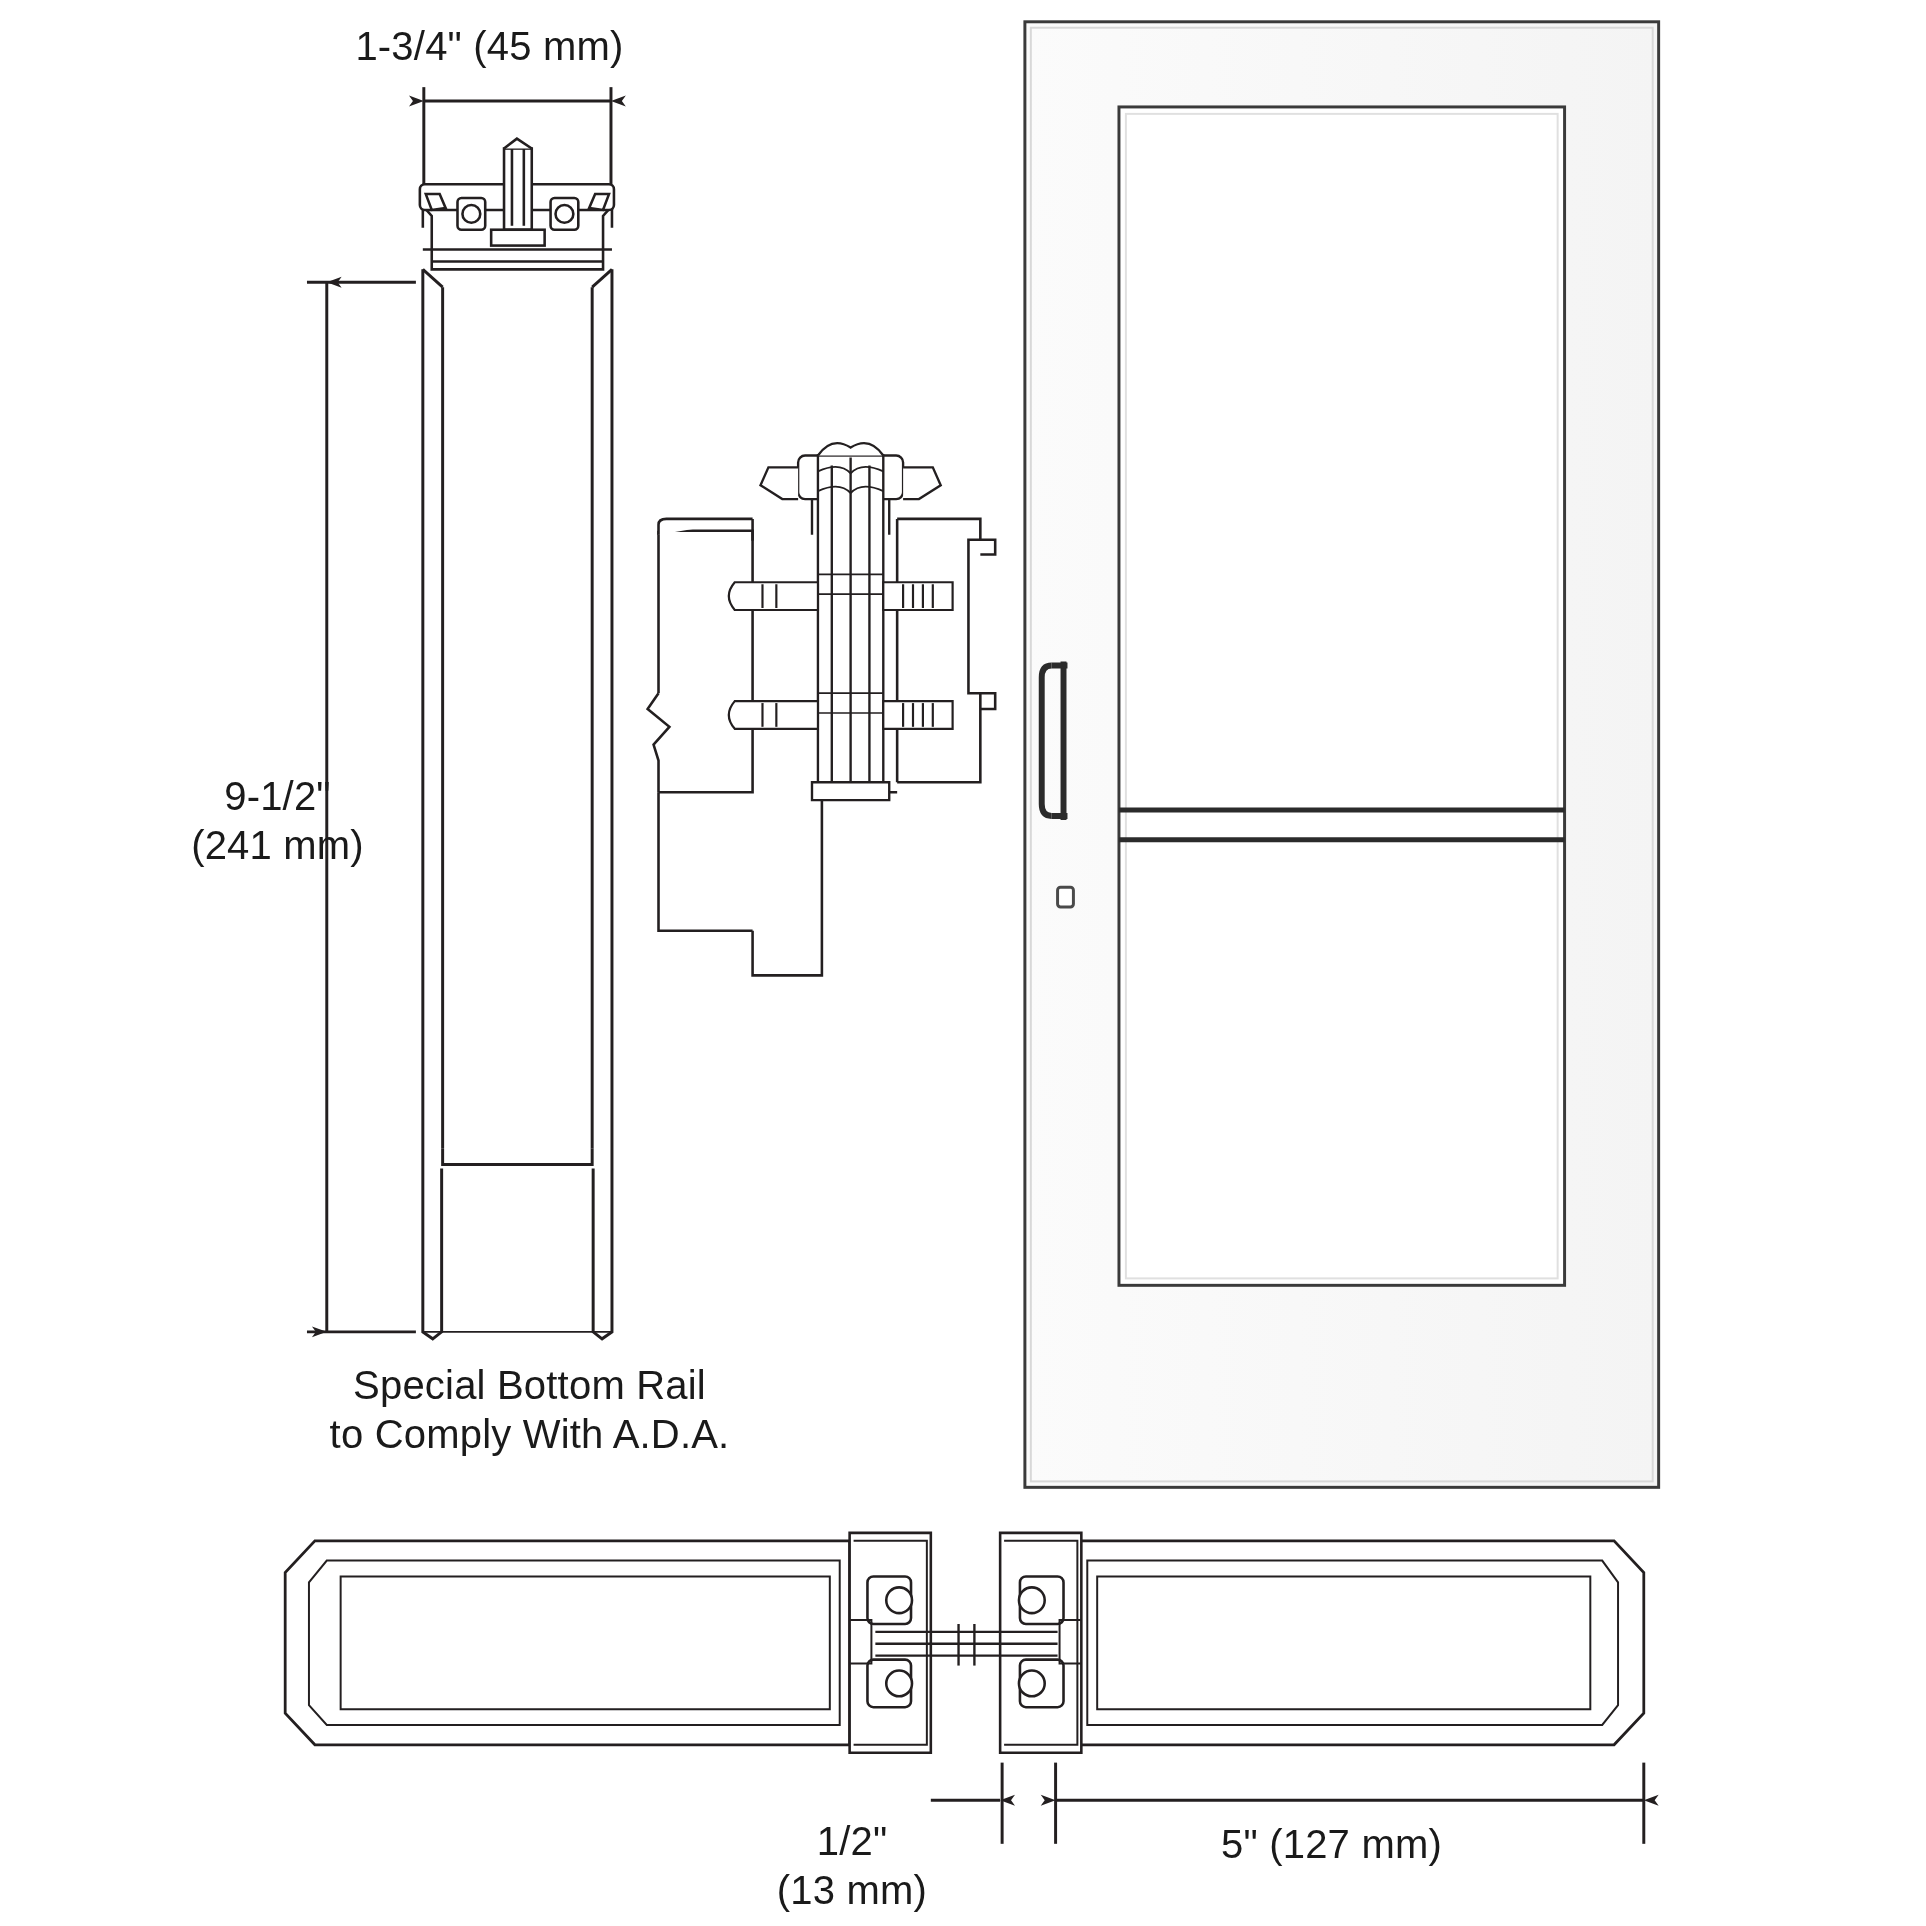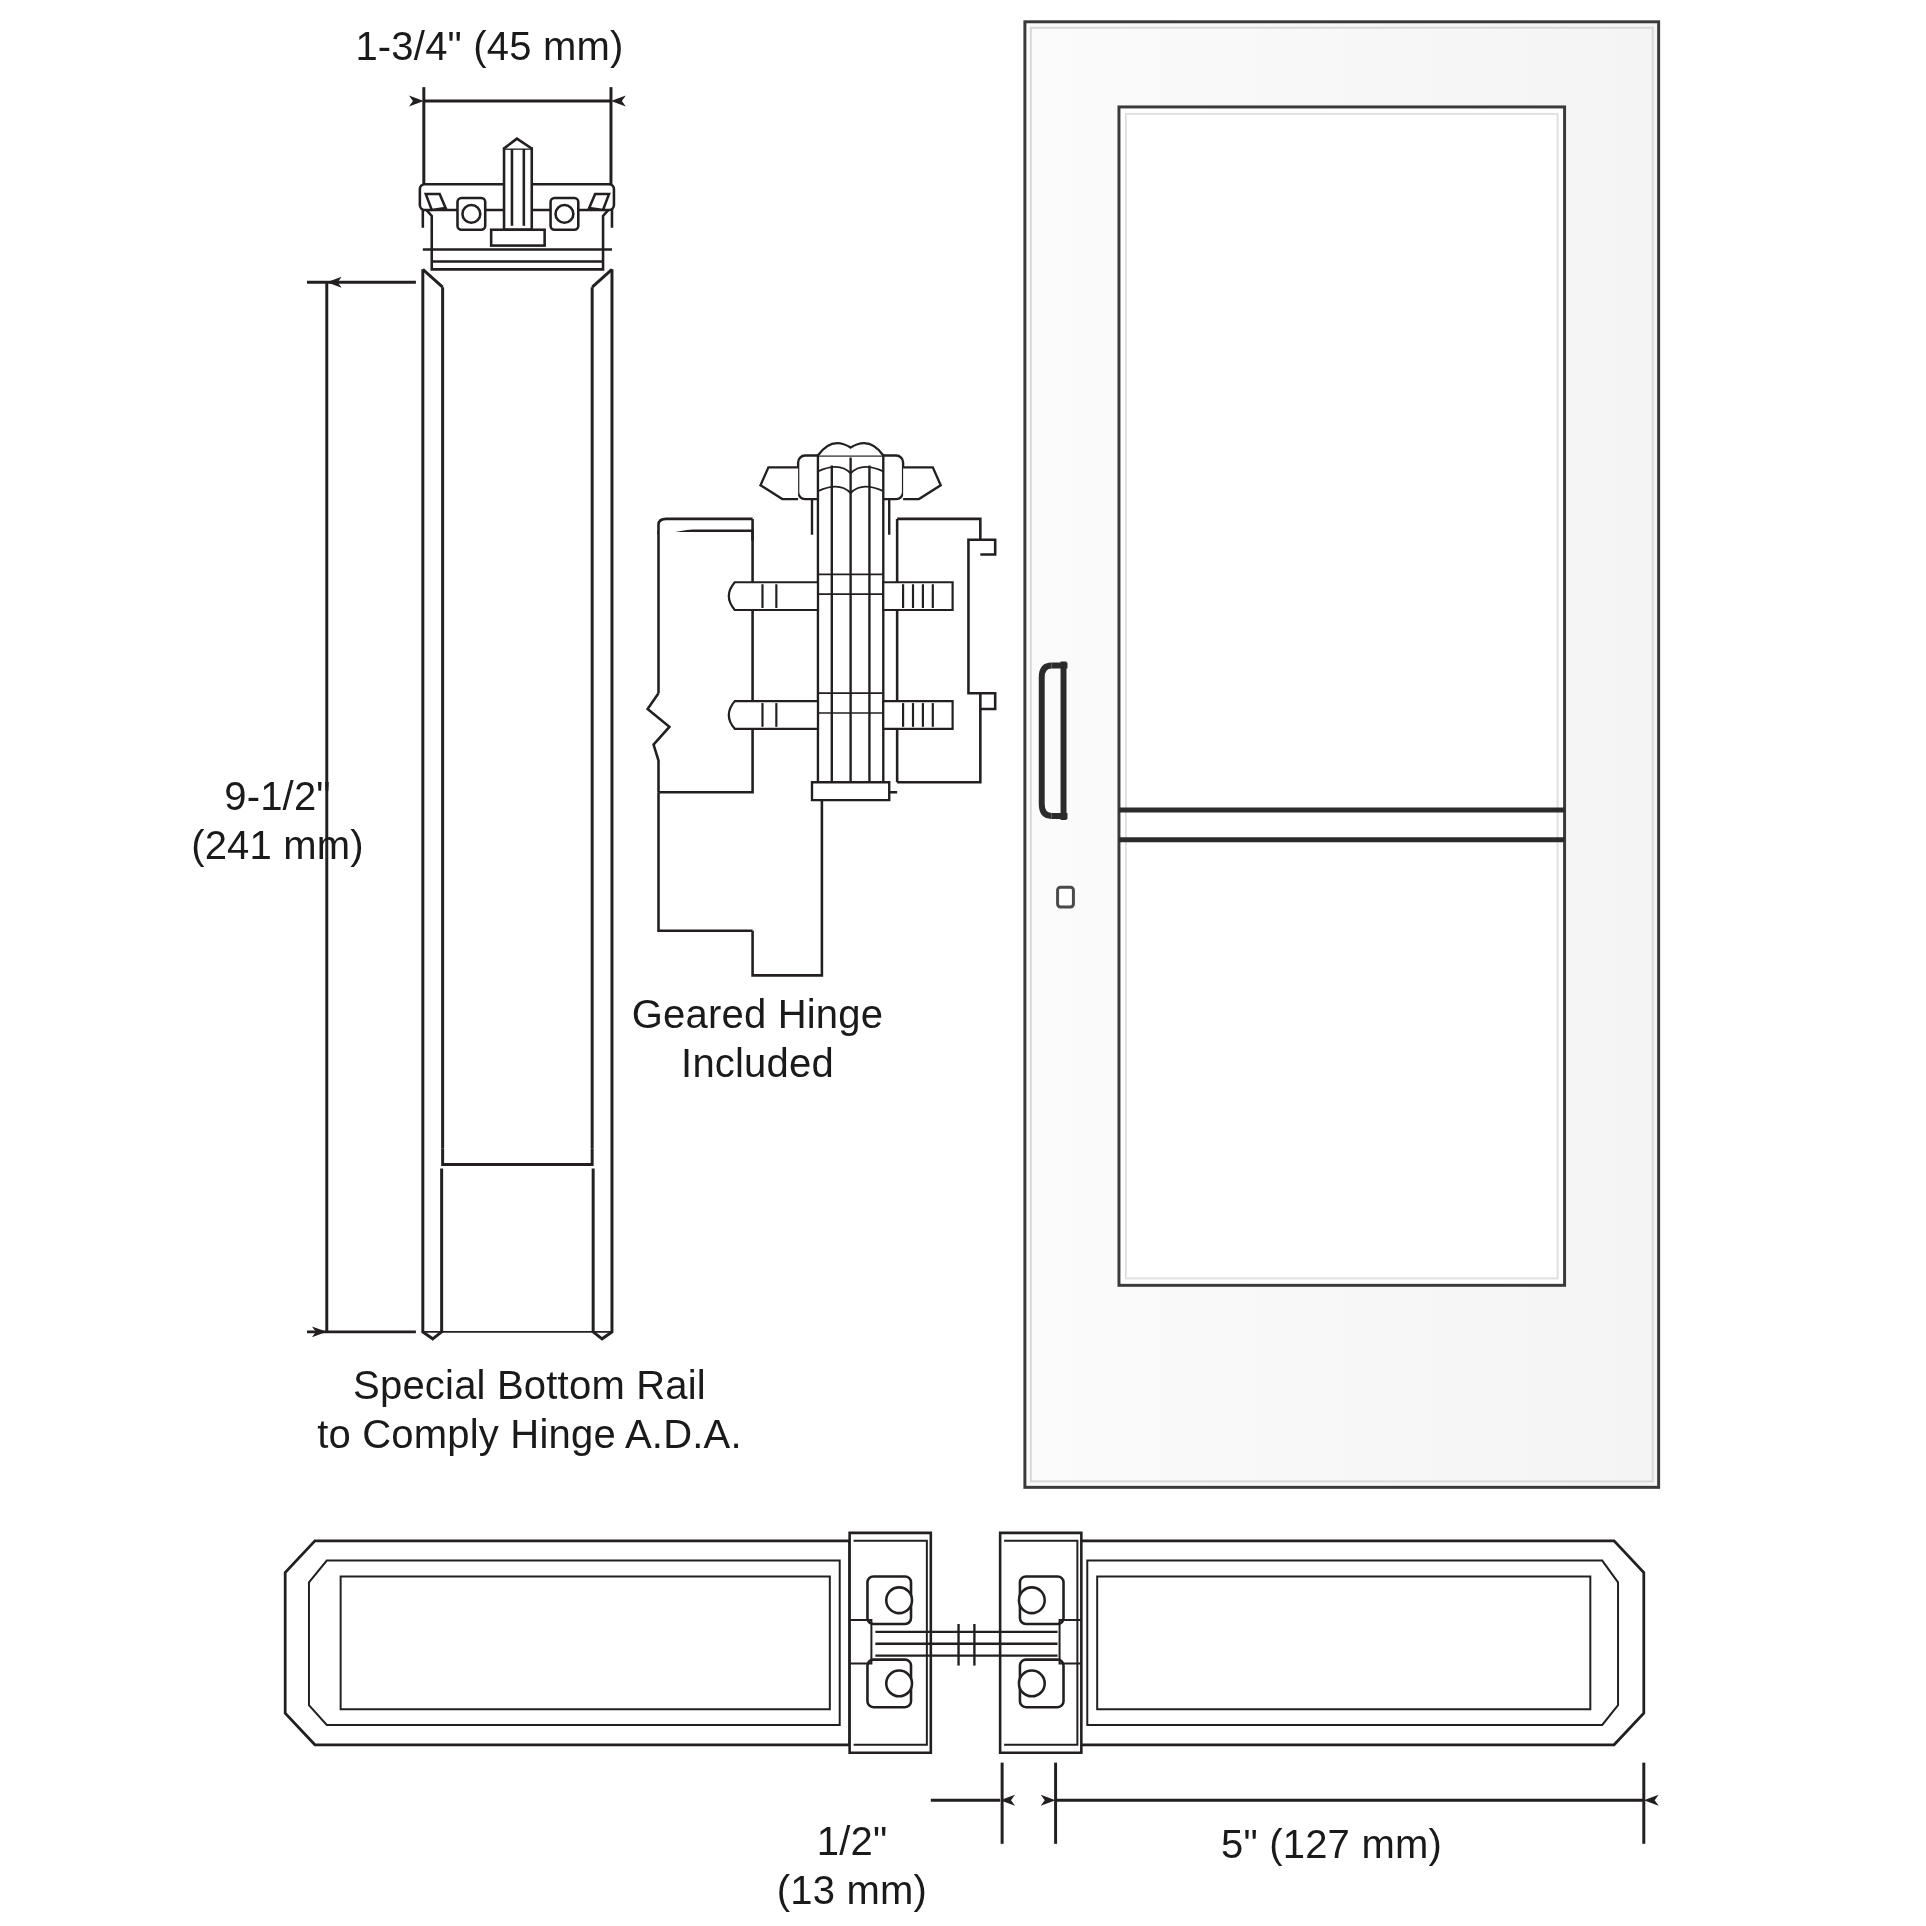--- a/index.html
+++ b/index.html
@@ -262,22 +262,20 @@
         <line x1="1066" y1="1818" x2="1660" y2="1818" marker-start="url(#arrL)" marker-end="url(#arrR)"></line>
         <line x1="1066" y1="1780" x2="1066" y2="1862"></line>
         <line x1="1660" y1="1780" x2="1660" y2="1862"></line>
       </g>
     </g>
   </svg>
 
   <div class="lbl lbl-dim t-width">1-3/4" (45 mm)</div>
   <div class="lbl lbl-dim t-height">9-1/2"
 (241 mm)</div>
-  <div class="lbl lbl-note t-hinge">Geared Hinge
-Included</div>
   <div class="lbl lbl-note t-bottomrail">Special Bottom Rail
-to Comply Hinge A.D.A.</div>
+to Comply With A.D.A.</div>
   <div class="lbl lbl-dim t-half">1/2"
 (13 mm)</div>
   <div class="lbl lbl-dim t-five">5" (127 mm)</div>
 
 </div>
 
 
 </body></html>

